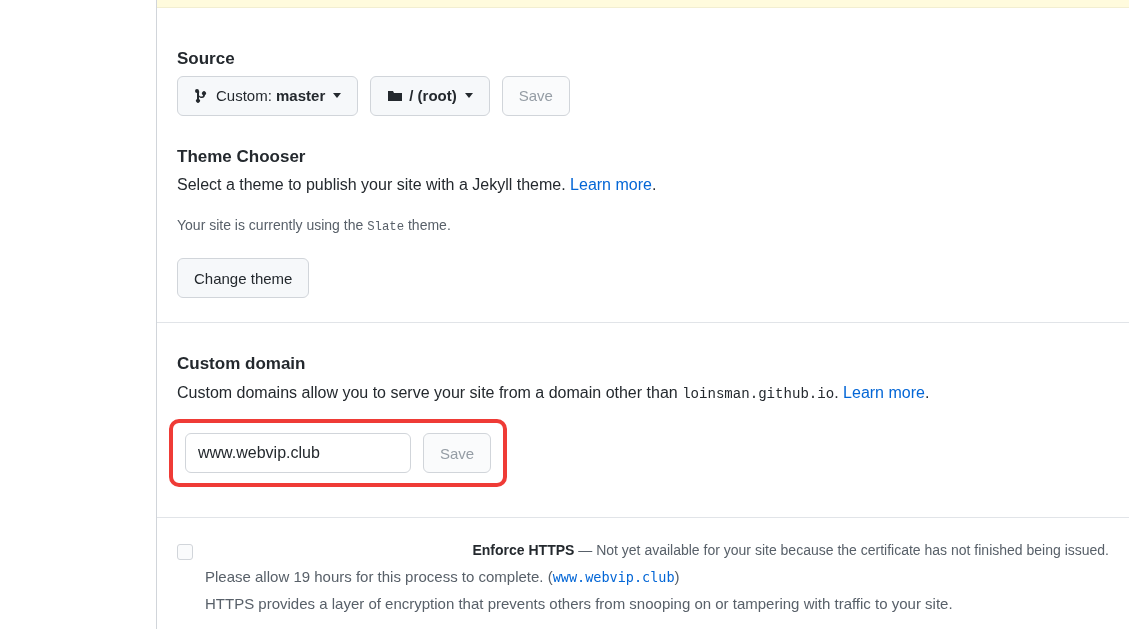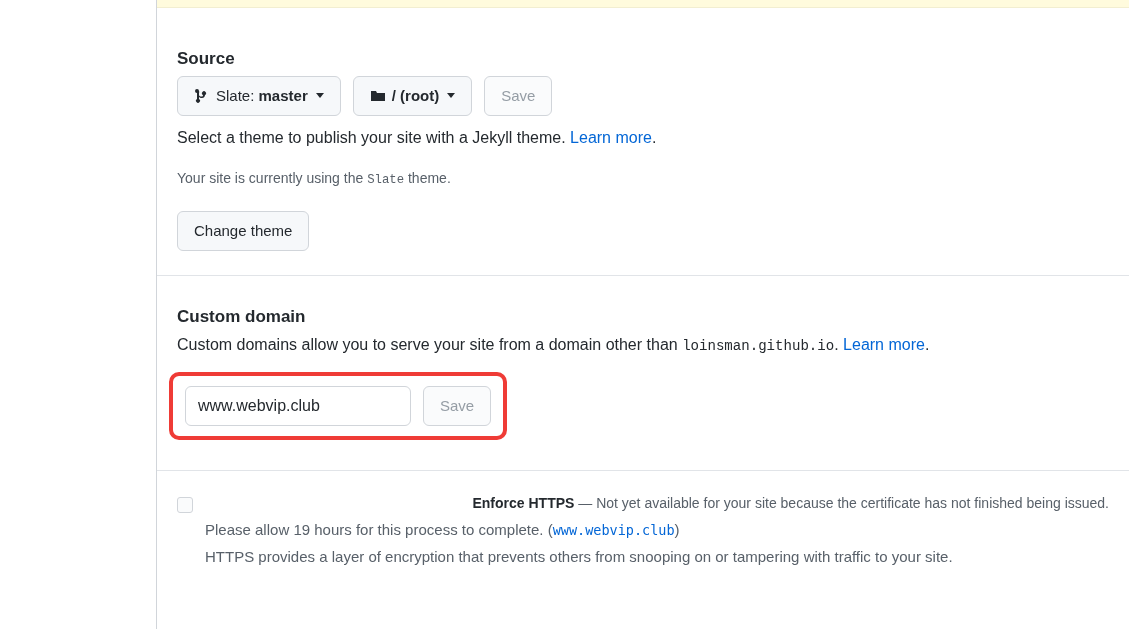--- a/index.html
+++ b/index.html
@@ -155,36 +155,37 @@
 
     <div class="section">
       <h4 class="subhead first">Source</h4>
       <div class="btn-row">
         <button class="btn">
           <span class="branch-icon">
             <svg width="16" height="16" viewBox="0 0 16 16" fill="#24292e">
                 <path d="M5 3a2 2 0 1 0-2 2v6a2 2 0 1 0 2 0V9c.5.5 1.5 1 3 1 2 0 3-1.5 3-3a2 2 0 1 0-2 0c0 1-.5 1.5-1.5 1.5S5 8 5 7V5a2 2 0 0 0 0-2z"></path>
               </svg>
           </span>
-          <span><span>Slate: </span><strong>master</strong></span>
+          <span><span>Custom: </span><strong>master</strong></span>
           <span class="caret"></span>
         </button>
         <button class="btn">
           <span class="folder-icon">
             <svg width="16" height="16" viewBox="0 0 16 16" fill="#24292e">
                 <path d="M1 3h5l1 2h8v8H1z"></path>
               </svg>
           </span>
           <strong>/ (root)</strong>
           <span class="caret"></span>
         </button>
         <button class="btn disabled">Save</button>
       </div>
 
       
+      <h4 class="subhead" style="margin-top:28px">Theme Chooser</h4>
       <p class="desc">
         <span>Select a theme to publish your site with a Jekyll theme. </span><a class="link" href="#">Learn more</a><span>.</span>
       </p>
       <p class="note">
         <span>Your site is currently using the </span><code class="inline">Slate</code><span> theme.</span>
       </p>
       <button class="btn plain">Change theme</button>
     </div>
 
     <div class="hr"></div>

